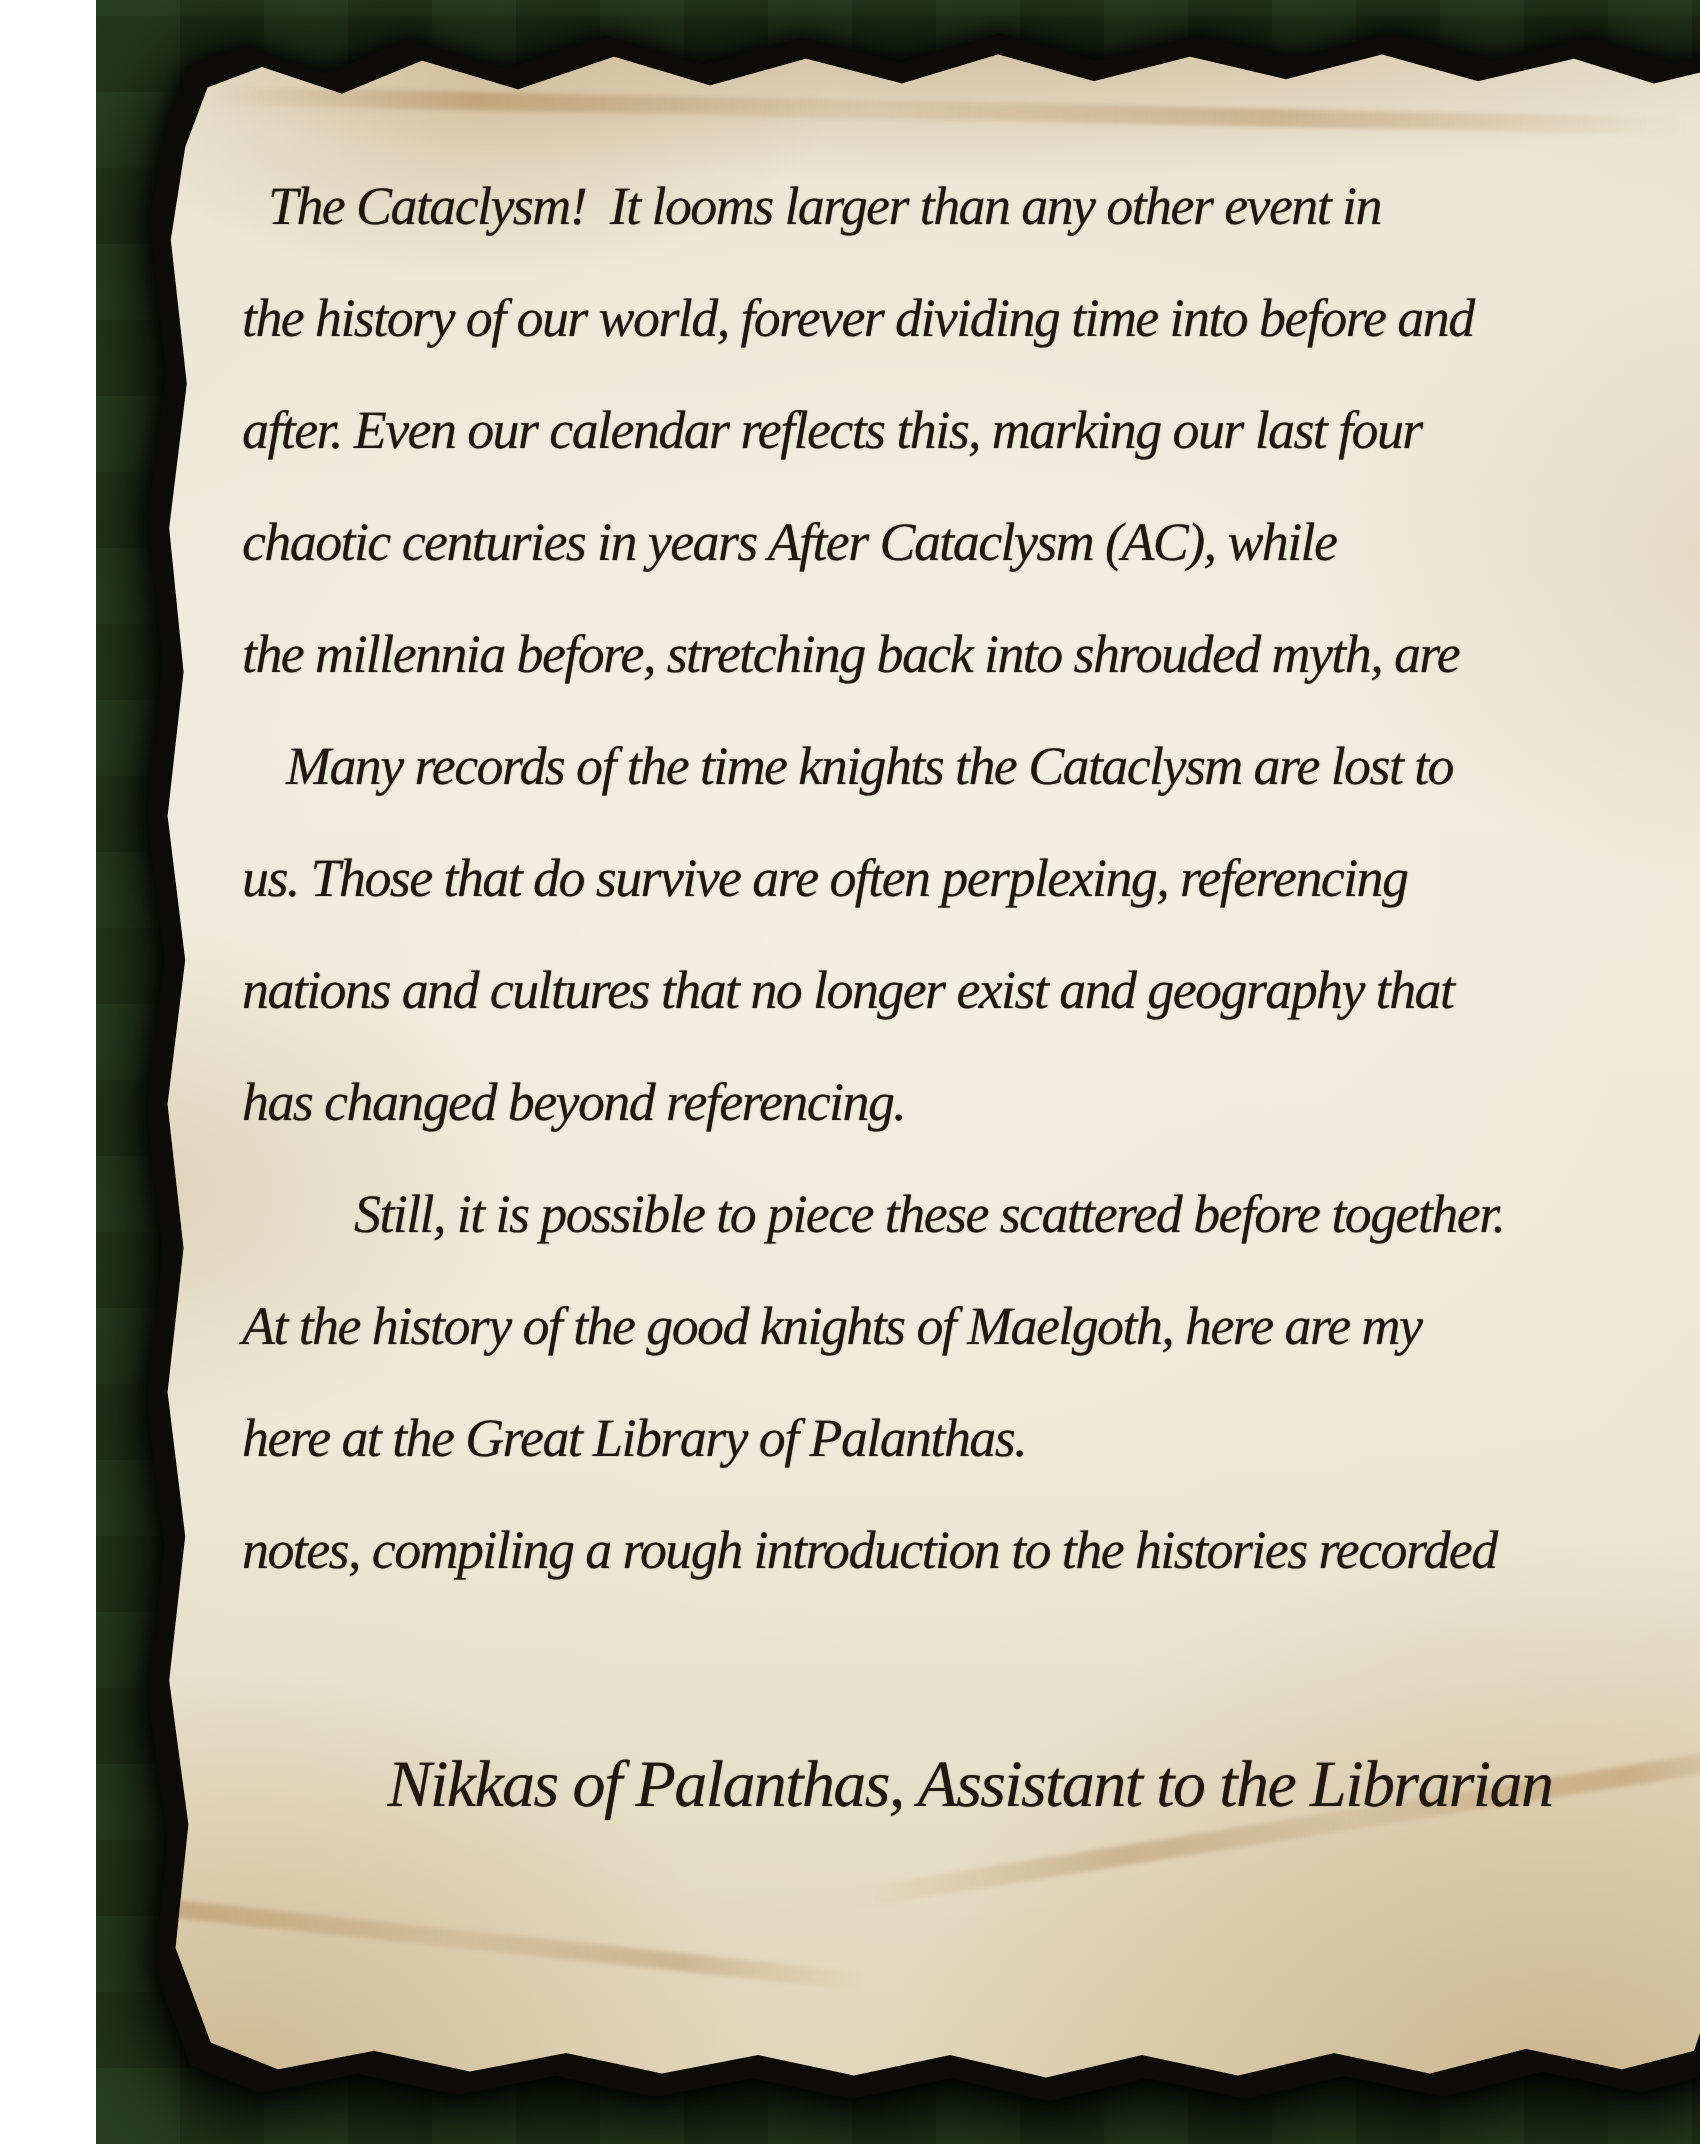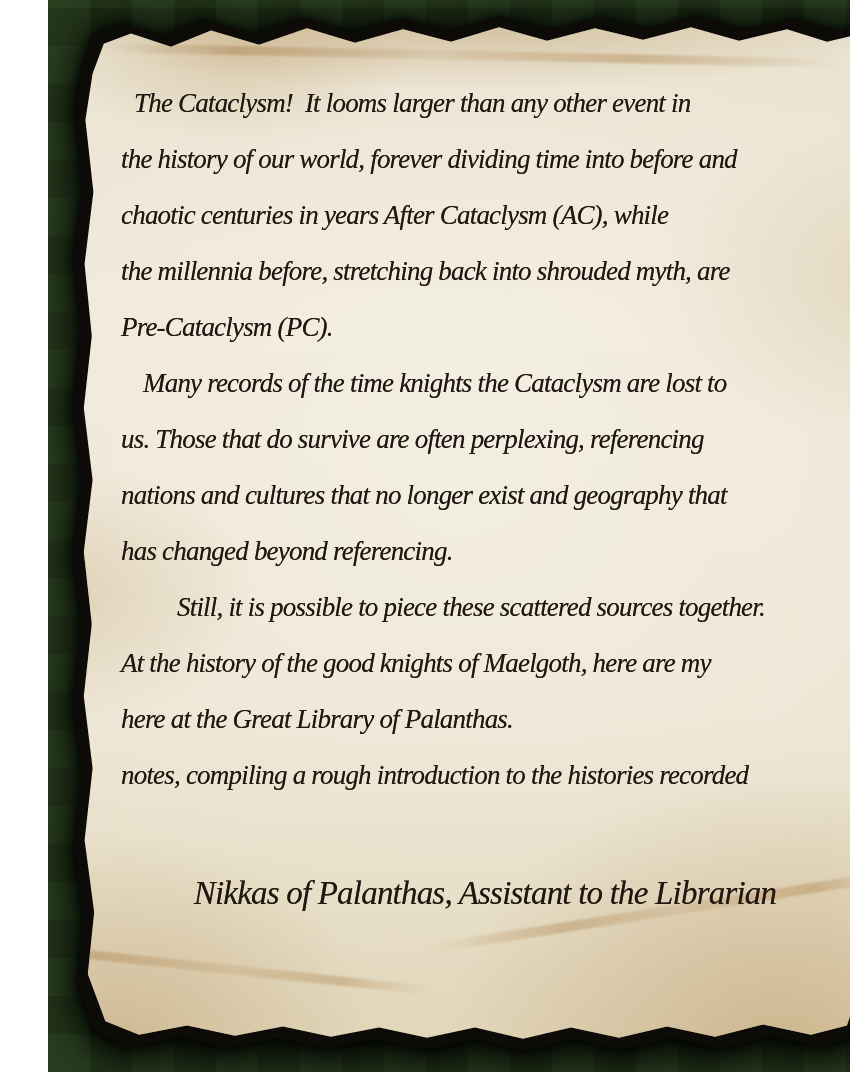--- a/index.html
+++ b/index.html
@@ -113,32 +113,32 @@
     <div class="paper-burn">
       <div class="paper">
         <div class="crease top"></div>
         <div class="crease bottom-right"></div>
         <div class="crease bottom-left"></div>
         <div class="text">
           <div>
               <div class="para indent-small">
                 <div class="line">The Cataclysm!  It looms larger than any other event in</div>
                 <div class="line">the history of our world, forever dividing time into before and</div>
+                <div class="line">after. Even our calendar reflects this, marking our last four</div>
                 <div class="line">chaotic centuries in years After Cataclysm (AC), while</div>
                 <div class="line">the millennia before, stretching back into shrouded myth, are</div>
-                <div class="line">Pre-Cataclysm (PC).</div>
               </div>
               <div class="para indent-medium">
                 <div class="line">Many records of the time knights the Cataclysm are lost to</div>
                 <div class="line">us. Those that do survive are often perplexing, referencing</div>
                 <div class="line">nations and cultures that no longer exist and geography that</div>
                 <div class="line">has changed beyond referencing.</div>
               </div>
               <div class="para indent-large">
-                <div class="line">Still, it is possible to piece these scattered sources together.</div>
+                <div class="line">Still, it is possible to piece these scattered before together.</div>
                 <div class="line">At the history of the good knights of Maelgoth, here are my</div>
                 <div class="line">here at the Great Library of Palanthas.</div>
                 <div class="line">notes, compiling a rough introduction to the histories recorded</div>
               </div>
             </div>
           <div class="signature">Nikkas of Palanthas, Assistant to the Librarian</div>
         </div>
       </div>
     </div>
   </div>

